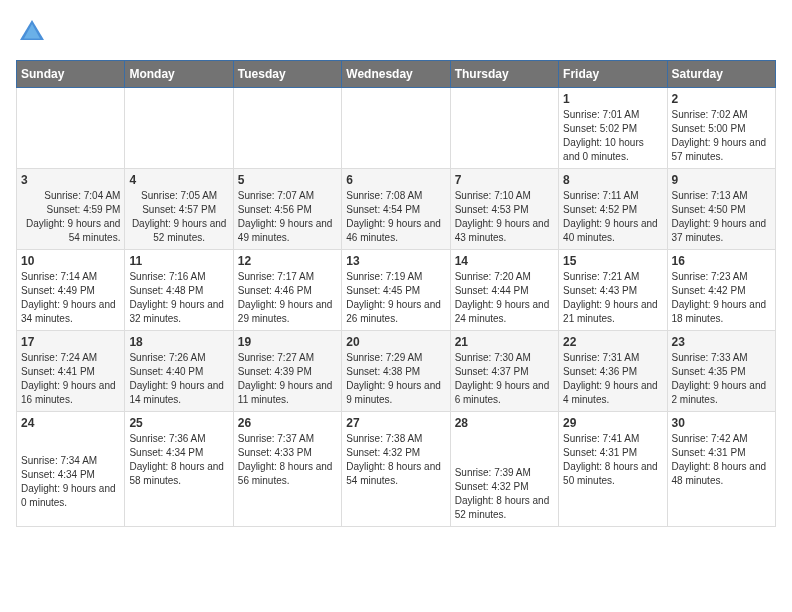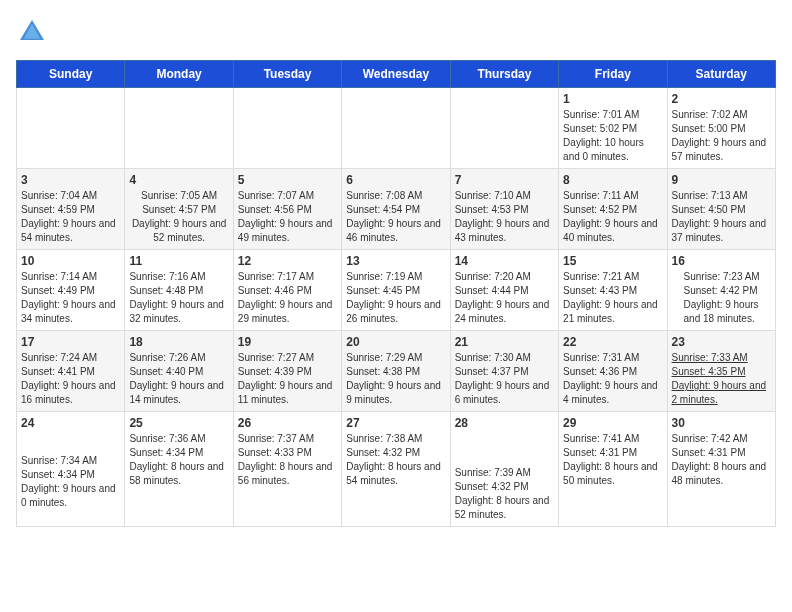--- a/index.html
+++ b/index.html
@@ -50,26 +50,26 @@
     }
     .location-title {
       font-size: 16px;
       color: #555;
     }
     .calendar {
       width: 100%;
       border-collapse: collapse;
     }
     .calendar th {
-      background-color: #1d4ed8;
+      background-color: #737373;
       color: white;
       font-size: 12px;
       font-weight: bold;
       padding: 6px 4px;
-      text-align: center;
+      text-align: left;
       border: 1px solid #3a6da5;
     }
     .calendar td {
       vertical-align: top;
       border: 1px solid #ddd;
       padding: 4px;
       width: calc(100% / 7);
       min-height: 80px;
       font-size: 10px;
       color: #333;
@@ -147,21 +147,21 @@
         <td>
           <span class="day-number">2</span>
           <div class="day-info" style="white-space: pre-line;">Sunrise: 7:02 AM
 Sunset: 5:00 PM
 Daylight: 9 hours and 57 minutes.</div>
         </td>
       </tr>
       <tr class="row-even">
         <td>
           <span class="day-number">3</span>
-          <div class="day-info" style="white-space: pre-line;">Sunrise: 7:04 AM
+          <div class="day-info" style="white-space: pre-line; text-align: right;">Sunrise: 7:04 AM
 Sunset: 4:59 PM
 Daylight: 9 hours and 54 minutes.</div>
         </td>
         <td>
           <span class="day-number">4</span>
           <div class="day-info" style="white-space: pre-line; text-align: center;">Sunrise: 7:05 AM
 Sunset: 4:57 PM
 Daylight: 9 hours and 52 minutes.</div>
         </td>
         <td>
@@ -227,21 +227,21 @@
 Daylight: 9 hours and 24 minutes.</div>
         </td>
         <td>
           <span class="day-number">15</span>
           <div class="day-info" style="white-space: pre-line;">Sunrise: 7:21 AM
 Sunset: 4:43 PM
 Daylight: 9 hours and 21 minutes.</div>
         </td>
         <td>
           <span class="day-number">16</span>
-          <div class="day-info" style="white-space: pre-line; margin-left: 12px;">Sunrise: 7:23 AM
+          <div class="day-info" style="white-space: pre-line;">Sunrise: 7:23 AM
 Sunset: 4:42 PM
 Daylight: 9 hours and 18 minutes.</div>
         </td>
       </tr>
       <tr class="row-even">
         <td>
           <span class="day-number">17</span>
           <div class="day-info" style="white-space: pre-line;">Sunrise: 7:24 AM
 Sunset: 4:41 PM
 Daylight: 9 hours and 16 minutes.</div>
@@ -271,21 +271,21 @@
 Daylight: 9 hours and 6 minutes.</div>
         </td>
         <td>
           <span class="day-number">22</span>
           <div class="day-info" style="white-space: pre-line;">Sunrise: 7:31 AM
 Sunset: 4:36 PM
 Daylight: 9 hours and 4 minutes.</div>
         </td>
         <td>
           <span class="day-number">23</span>
-          <div class="day-info" style="white-space: pre-line; text-decoration: underline;">Sunrise: 7:33 AM
+          <div class="day-info" style="white-space: pre-line;">Sunrise: 7:33 AM
 Sunset: 4:35 PM
 Daylight: 9 hours and 2 minutes.</div>
         </td>
       </tr>
       <tr class="row-odd">
         <td>
           <span class="day-number">24</span>
           <div class="day-info" style="white-space: pre-line; margin-top: 24px;">Sunrise: 7:34 AM
 Sunset: 4:34 PM
 Daylight: 9 hours and 0 minutes.</div>

